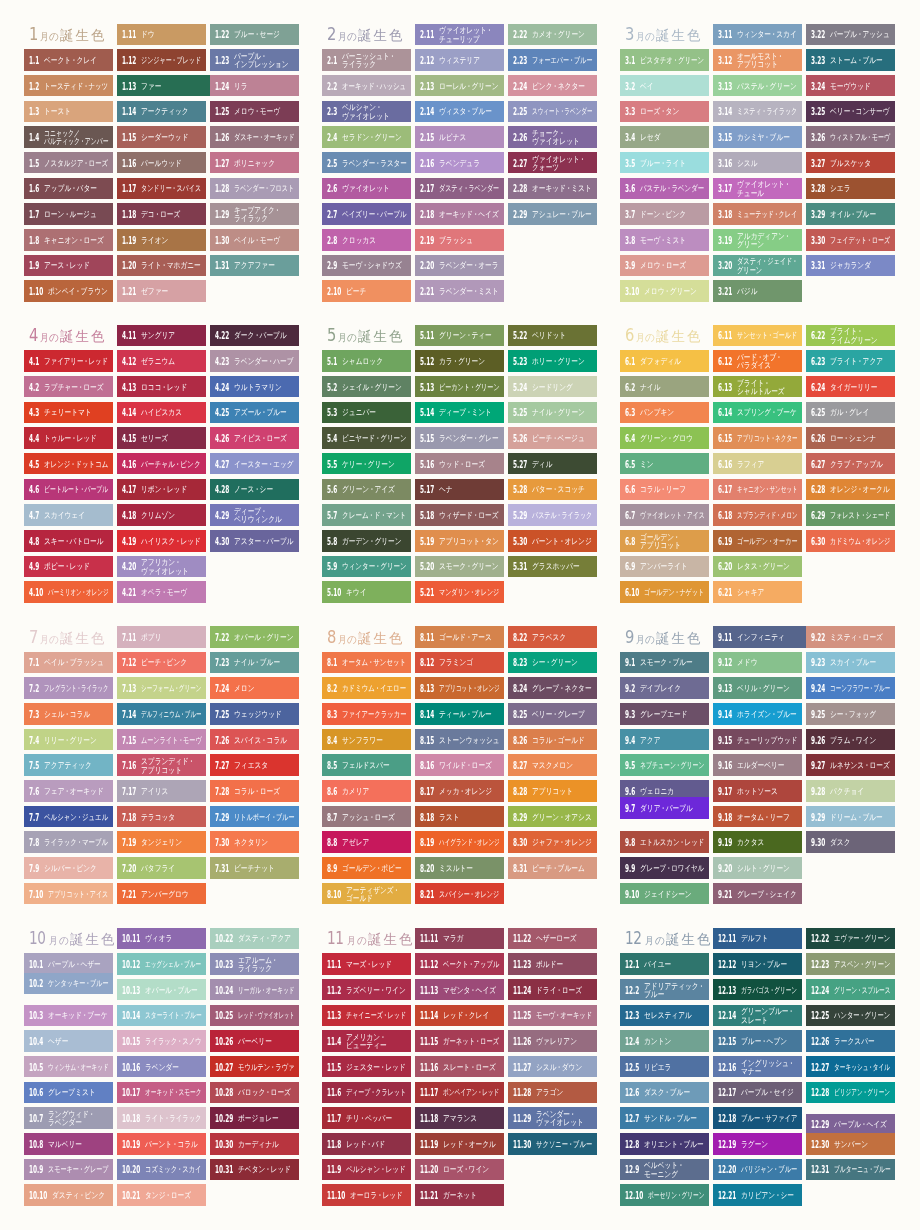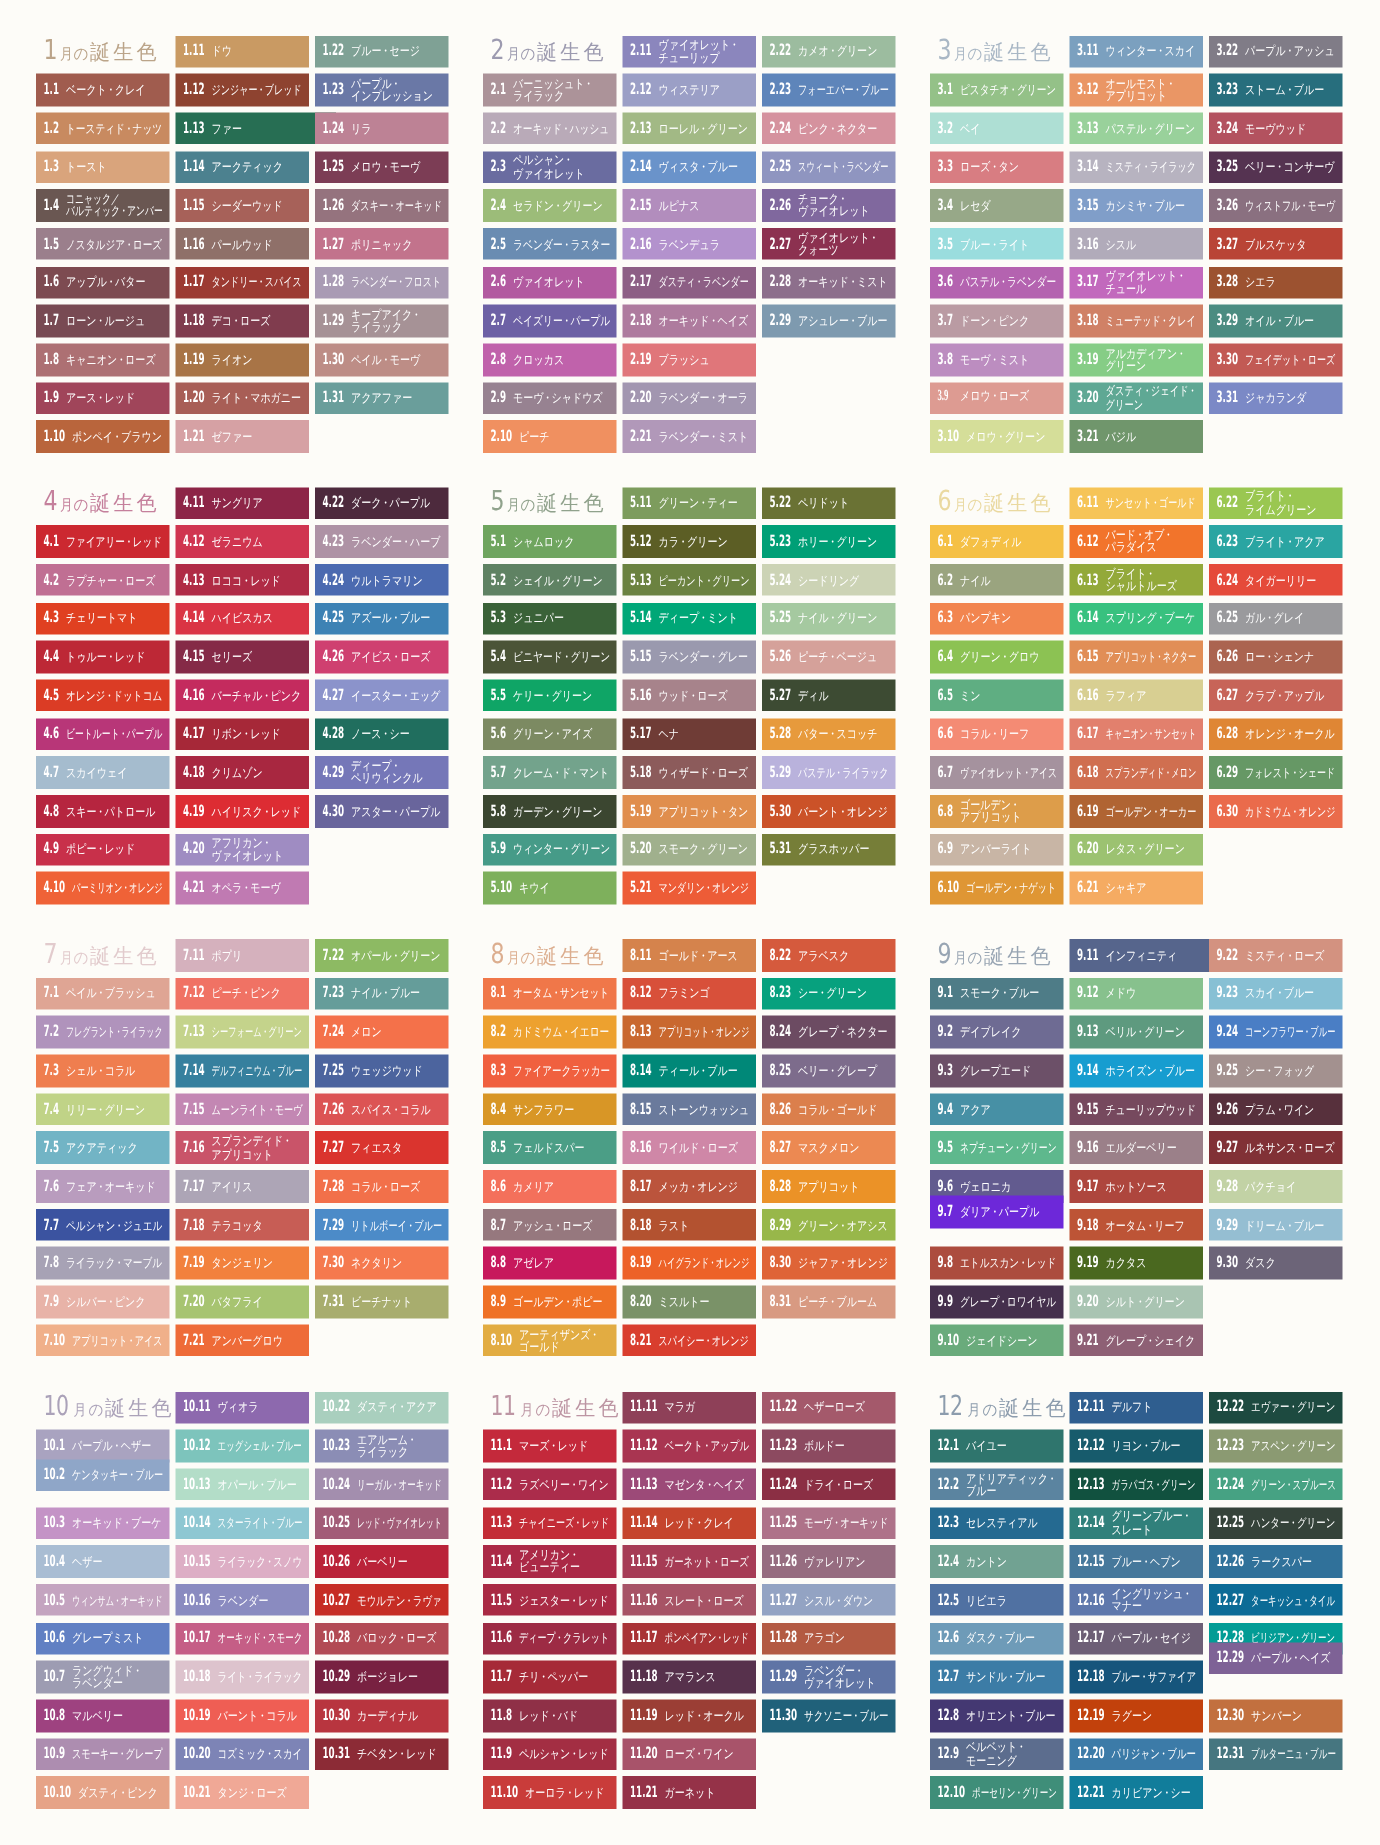--- a/index.html
+++ b/index.html
@@ -375,21 +375,21 @@
           <span class="nm" style="left: 20.2162px; transform: translateY(-50%) scaleX(0.767664);">パステル<span class="dot">・</span>ラベンダー</span>
         </div>
     <div class="sw" style="top: 179.76px; background-color: rgb(186, 155, 163);">
           <span class="num">3.7</span>
           <span class="nm" style="left: 20.2162px; transform: translateY(-50%) scaleX(0.797);">ドーン<span class="dot">・</span>ピンク</span>
         </div>
     <div class="sw" style="top: 205.44px; background-color: rgb(188, 141, 192);">
           <span class="num">3.8</span>
           <span class="nm" style="left: 20.2162px; transform: translateY(-50%) scaleX(0.797);">モーヴ<span class="dot">・</span>ミスト</span>
         </div>
-    <div class="sw" style="top: 231.12px; background-color: rgb(221, 155, 146); font-family: Liberation Serif, serif;">
+    <div class="sw" style="top: 231.12px; background-color: rgb(221, 155, 146);">
           <span class="num">3.9</span>
           <span class="nm" style="left: 20.2162px; transform: translateY(-50%) scaleX(0.797);">メロウ<span class="dot">・</span>ローズ</span>
         </div>
     <div class="sw" style="top: 256.8px; background-color: rgb(213, 222, 153);">
           <span class="num">3.10</span>
           <span class="nm" style="left: 24.2588px; transform: translateY(-50%) scaleX(0.797);">メロウ<span class="dot">・</span>グリーン</span>
         </div>
   </div>
   <div class="col c2">
     <div class="sw" style="top: 0px; background-color: rgb(123, 160, 191);">
@@ -1663,21 +1663,21 @@
 マナー</span>
         </div>
     <div class="sw" style="top: 154.08px; background-color: rgb(109, 95, 118);">
           <span class="num">12.17</span>
           <span class="nm" style="left: 28.31px; transform: translateY(-50%) scaleX(0.797);">パープル<span class="dot">・</span>セイジ</span>
         </div>
     <div class="sw" style="top: 179.76px; background-color: rgb(22, 85, 124);">
           <span class="num">12.18</span>
           <span class="nm" style="left: 28.31px; transform: translateY(-50%) scaleX(0.751867);">ブルー<span class="dot">・</span>サファイア</span>
         </div>
-    <div class="sw" style="top: 205.44px; background-color: #c2410c;">
+    <div class="sw" style="top: 205.44px; background-color: #a21caf;">
           <span class="num">12.19</span>
           <span class="nm" style="left: 28.31px; transform: translateY(-50%) scaleX(0.797);">ラグーン</span>
         </div>
     <div class="sw" style="top: 231.12px; background-color: rgb(60, 123, 168);">
           <span class="num">12.20</span>
           <span class="nm" style="left: 28.31px; transform: translateY(-50%) scaleX(0.751867);">パリジャン<span class="dot">・</span>ブルー</span>
         </div>
     <div class="sw" style="top: 256.8px; background-color: rgb(17, 125, 155);">
           <span class="num">12.21</span>
           <span class="nm" style="left: 28.31px; transform: translateY(-50%) scaleX(0.797);">カリビアン<span class="dot">・</span>シー</span>
@@ -1705,21 +1705,21 @@
           <span class="nm" style="left: 28.31px; transform: translateY(-50%) scaleX(0.797);">ラークスパー</span>
         </div>
     <div class="sw" style="top: 128.4px; background-color: rgb(12, 107, 150);">
           <span class="num">12.27</span>
           <span class="nm" style="left: 28.31px; transform: translateY(-50%) scaleX(0.67131);">ターキッシュ<span class="dot">・</span>タイル</span>
         </div>
     <div class="sw" style="top: 154.08px; background-color: rgb(2, 156, 149);">
           <span class="num">12.28</span>
           <span class="nm" style="left: 28.31px; transform: translateY(-50%) scaleX(0.67131);">ビリジアン<span class="dot">・</span>グリーン</span>
         </div>
-    <div class="sw" style="top: 167px; background-color: rgb(126, 98, 150);">
+    <div class="sw" style="top: 186px; background-color: rgb(126, 98, 150);">
           <span class="num">12.29</span>
           <span class="nm" style="left: 28.31px; transform: translateY(-50%) scaleX(0.797);">パープル<span class="dot">・</span>ヘイズ</span>
         </div>
     <div class="sw" style="top: 205.44px; background-color: rgb(194, 112, 63);">
           <span class="num">12.30</span>
           <span class="nm" style="left: 28.31px; transform: translateY(-50%) scaleX(0.797);">サンバーン</span>
         </div>
     <div class="sw" style="top: 231.12px; background-color: rgb(70, 118, 128);">
           <span class="num">12.31</span>
           <span class="nm" style="left: 28.31px; transform: translateY(-50%) scaleX(0.679398);">ブルターニュ<span class="dot">・</span>ブルー</span>

